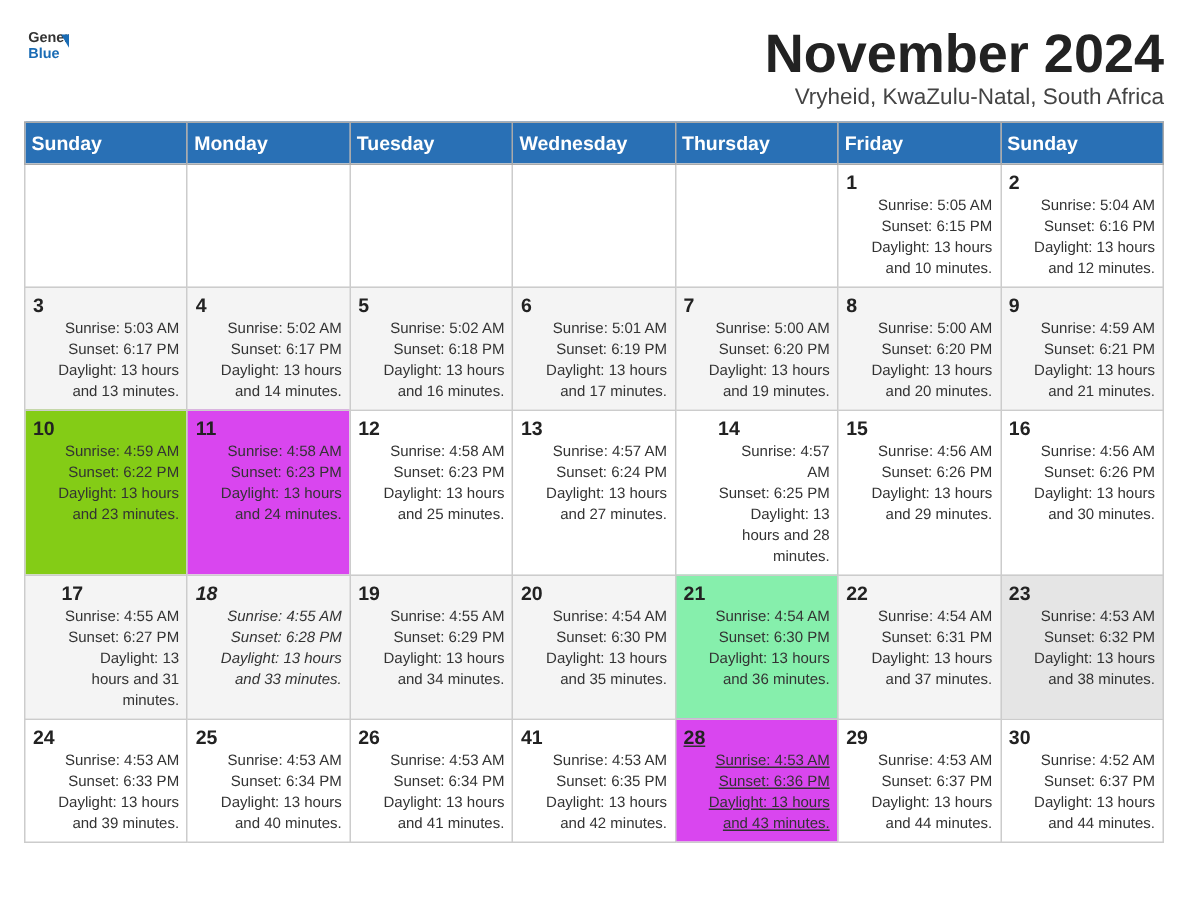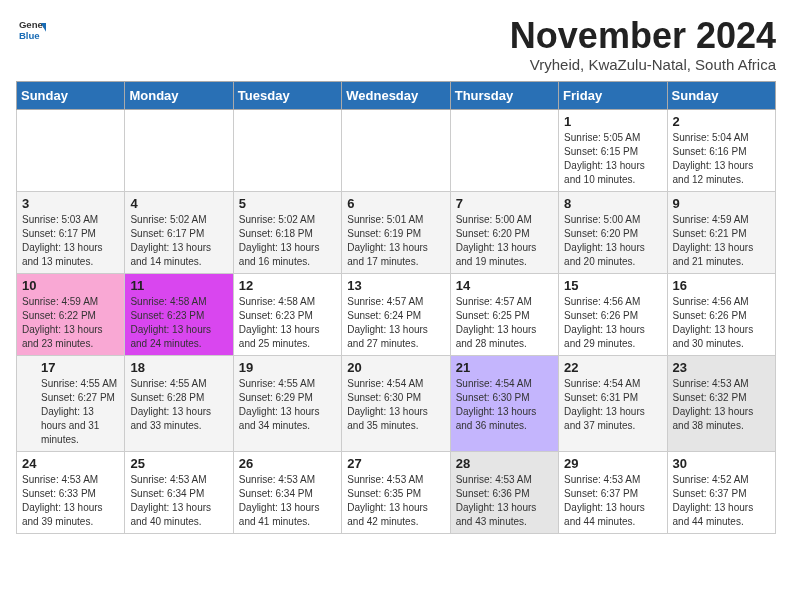--- a/index.html
+++ b/index.html
@@ -73,20 +73,21 @@
       font-size: 13px;
       font-weight: bold;
       display: block;
       margin-bottom: 2px;
       color: #222;
     }
     .day-info {
       font-size: 10px;
       color: #333;
       line-height: 1.4;
+      text-align: right;
     }
     .empty-cell {
       background: #fff !important;
     }
   </style>
 </head>
 <body>
 
 <div class="header-area">
   <div class="logo">
@@ -156,67 +157,67 @@
         <td style="background: rgb(244, 244, 244);">
           <span class="day-num">8</span>
           <div class="day-info">Sunrise: 5:00 AM<br>Sunset: 6:20 PM<br>Daylight: 13 hours and 20 minutes.</div>
         </td>
         <td style="background: rgb(244, 244, 244);">
           <span class="day-num">9</span>
           <div class="day-info">Sunrise: 4:59 AM<br>Sunset: 6:21 PM<br>Daylight: 13 hours and 21 minutes.</div>
         </td>
       </tr>
       <tr>
-        <td style="background: #f9a8d4; margin-left: 32px;">
+        <td style="background: #84cc16; margin-left: 32px;">
           <span class="day-num">10</span>
           <div class="day-info">Sunrise: 4:59 AM<br>Sunset: 6:22 PM<br>Daylight: 13 hours and 23 minutes.</div>
         </td>
         <td style="background: #d946ef;">
           <span class="day-num">11</span>
           <div class="day-info">Sunrise: 4:58 AM<br>Sunset: 6:23 PM<br>Daylight: 13 hours and 24 minutes.</div>
         </td>
         <td style="background: rgb(255, 255, 255);">
           <span class="day-num">12</span>
           <div class="day-info">Sunrise: 4:58 AM<br>Sunset: 6:23 PM<br>Daylight: 13 hours and 25 minutes.</div>
         </td>
         <td style="background: rgb(255, 255, 255);">
           <span class="day-num">13</span>
           <div class="day-info">Sunrise: 4:57 AM<br>Sunset: 6:24 PM<br>Daylight: 13 hours and 27 minutes.</div>
         </td>
-        <td style="background: rgb(255, 255, 255);">
+        <td style="background: rgb(255, 255, 255); padding-left: 28px;">
           <span class="day-num">14</span>
           <div class="day-info">Sunrise: 4:57 AM<br>Sunset: 6:25 PM<br>Daylight: 13 hours and 28 minutes.</div>
         </td>
         <td style="background: rgb(255, 255, 255);">
           <span class="day-num">15</span>
           <div class="day-info">Sunrise: 4:56 AM<br>Sunset: 6:26 PM<br>Daylight: 13 hours and 29 minutes.</div>
         </td>
         <td style="background: rgb(255, 255, 255); margin-left: 13px;">
           <span class="day-num">16</span>
           <div class="day-info">Sunrise: 4:56 AM<br>Sunset: 6:26 PM<br>Daylight: 13 hours and 30 minutes.</div>
         </td>
       </tr>
       <tr>
         <td style="background: rgb(244, 244, 244); padding-left: 24px;">
           <span class="day-num">17</span>
           <div class="day-info">Sunrise: 4:55 AM<br>Sunset: 6:27 PM<br>Daylight: 13 hours and 31 minutes.</div>
         </td>
-        <td style="background: rgb(244, 244, 244);">
+        <td style="background: rgb(244, 244, 244); font-style: italic;">
           <span class="day-num">18</span>
           <div class="day-info">Sunrise: 4:55 AM<br>Sunset: 6:28 PM<br>Daylight: 13 hours and 33 minutes.</div>
         </td>
         <td style="background: rgb(244, 244, 244);">
           <span class="day-num">19</span>
           <div class="day-info">Sunrise: 4:55 AM<br>Sunset: 6:29 PM<br>Daylight: 13 hours and 34 minutes.</div>
         </td>
         <td style="background: rgb(244, 244, 244);">
           <span class="day-num">20</span>
           <div class="day-info">Sunrise: 4:54 AM<br>Sunset: 6:30 PM<br>Daylight: 13 hours and 35 minutes.</div>
         </td>
-        <td style="background: #c4b5fd;">
+        <td style="background: #86efac;">
           <span class="day-num">21</span>
           <div class="day-info">Sunrise: 4:54 AM<br>Sunset: 6:30 PM<br>Daylight: 13 hours and 36 minutes.</div>
         </td>
         <td style="background: rgb(244, 244, 244);">
           <span class="day-num">22</span>
           <div class="day-info">Sunrise: 4:54 AM<br>Sunset: 6:31 PM<br>Daylight: 13 hours and 37 minutes.</div>
         </td>
         <td style="background: #e5e5e5;">
           <span class="day-num">23</span>
           <div class="day-info">Sunrise: 4:53 AM<br>Sunset: 6:32 PM<br>Daylight: 13 hours and 38 minutes.</div>
@@ -229,24 +230,24 @@
         </td>
         <td style="background: rgb(255, 255, 255);">
           <span class="day-num">25</span>
           <div class="day-info">Sunrise: 4:53 AM<br>Sunset: 6:34 PM<br>Daylight: 13 hours and 40 minutes.</div>
         </td>
         <td style="background: rgb(255, 255, 255);">
           <span class="day-num">26</span>
           <div class="day-info">Sunrise: 4:53 AM<br>Sunset: 6:34 PM<br>Daylight: 13 hours and 41 minutes.</div>
         </td>
         <td style="background: rgb(255, 255, 255);">
-          <span class="day-num">27</span>
+          <span class="day-num">41</span>
           <div class="day-info">Sunrise: 4:53 AM<br>Sunset: 6:35 PM<br>Daylight: 13 hours and 42 minutes.</div>
         </td>
-        <td style="background: #e5e5e5;">
+        <td style="background: #d946ef; text-decoration: underline;">
           <span class="day-num">28</span>
           <div class="day-info">Sunrise: 4:53 AM<br>Sunset: 6:36 PM<br>Daylight: 13 hours and 43 minutes.</div>
         </td>
         <td style="background: rgb(255, 255, 255);">
           <span class="day-num">29</span>
           <div class="day-info">Sunrise: 4:53 AM<br>Sunset: 6:37 PM<br>Daylight: 13 hours and 44 minutes.</div>
         </td>
         <td style="background: rgb(255, 255, 255); margin-left: 48px;">
           <span class="day-num">30</span>
           <div class="day-info">Sunrise: 4:52 AM<br>Sunset: 6:37 PM<br>Daylight: 13 hours and 44 minutes.</div>

